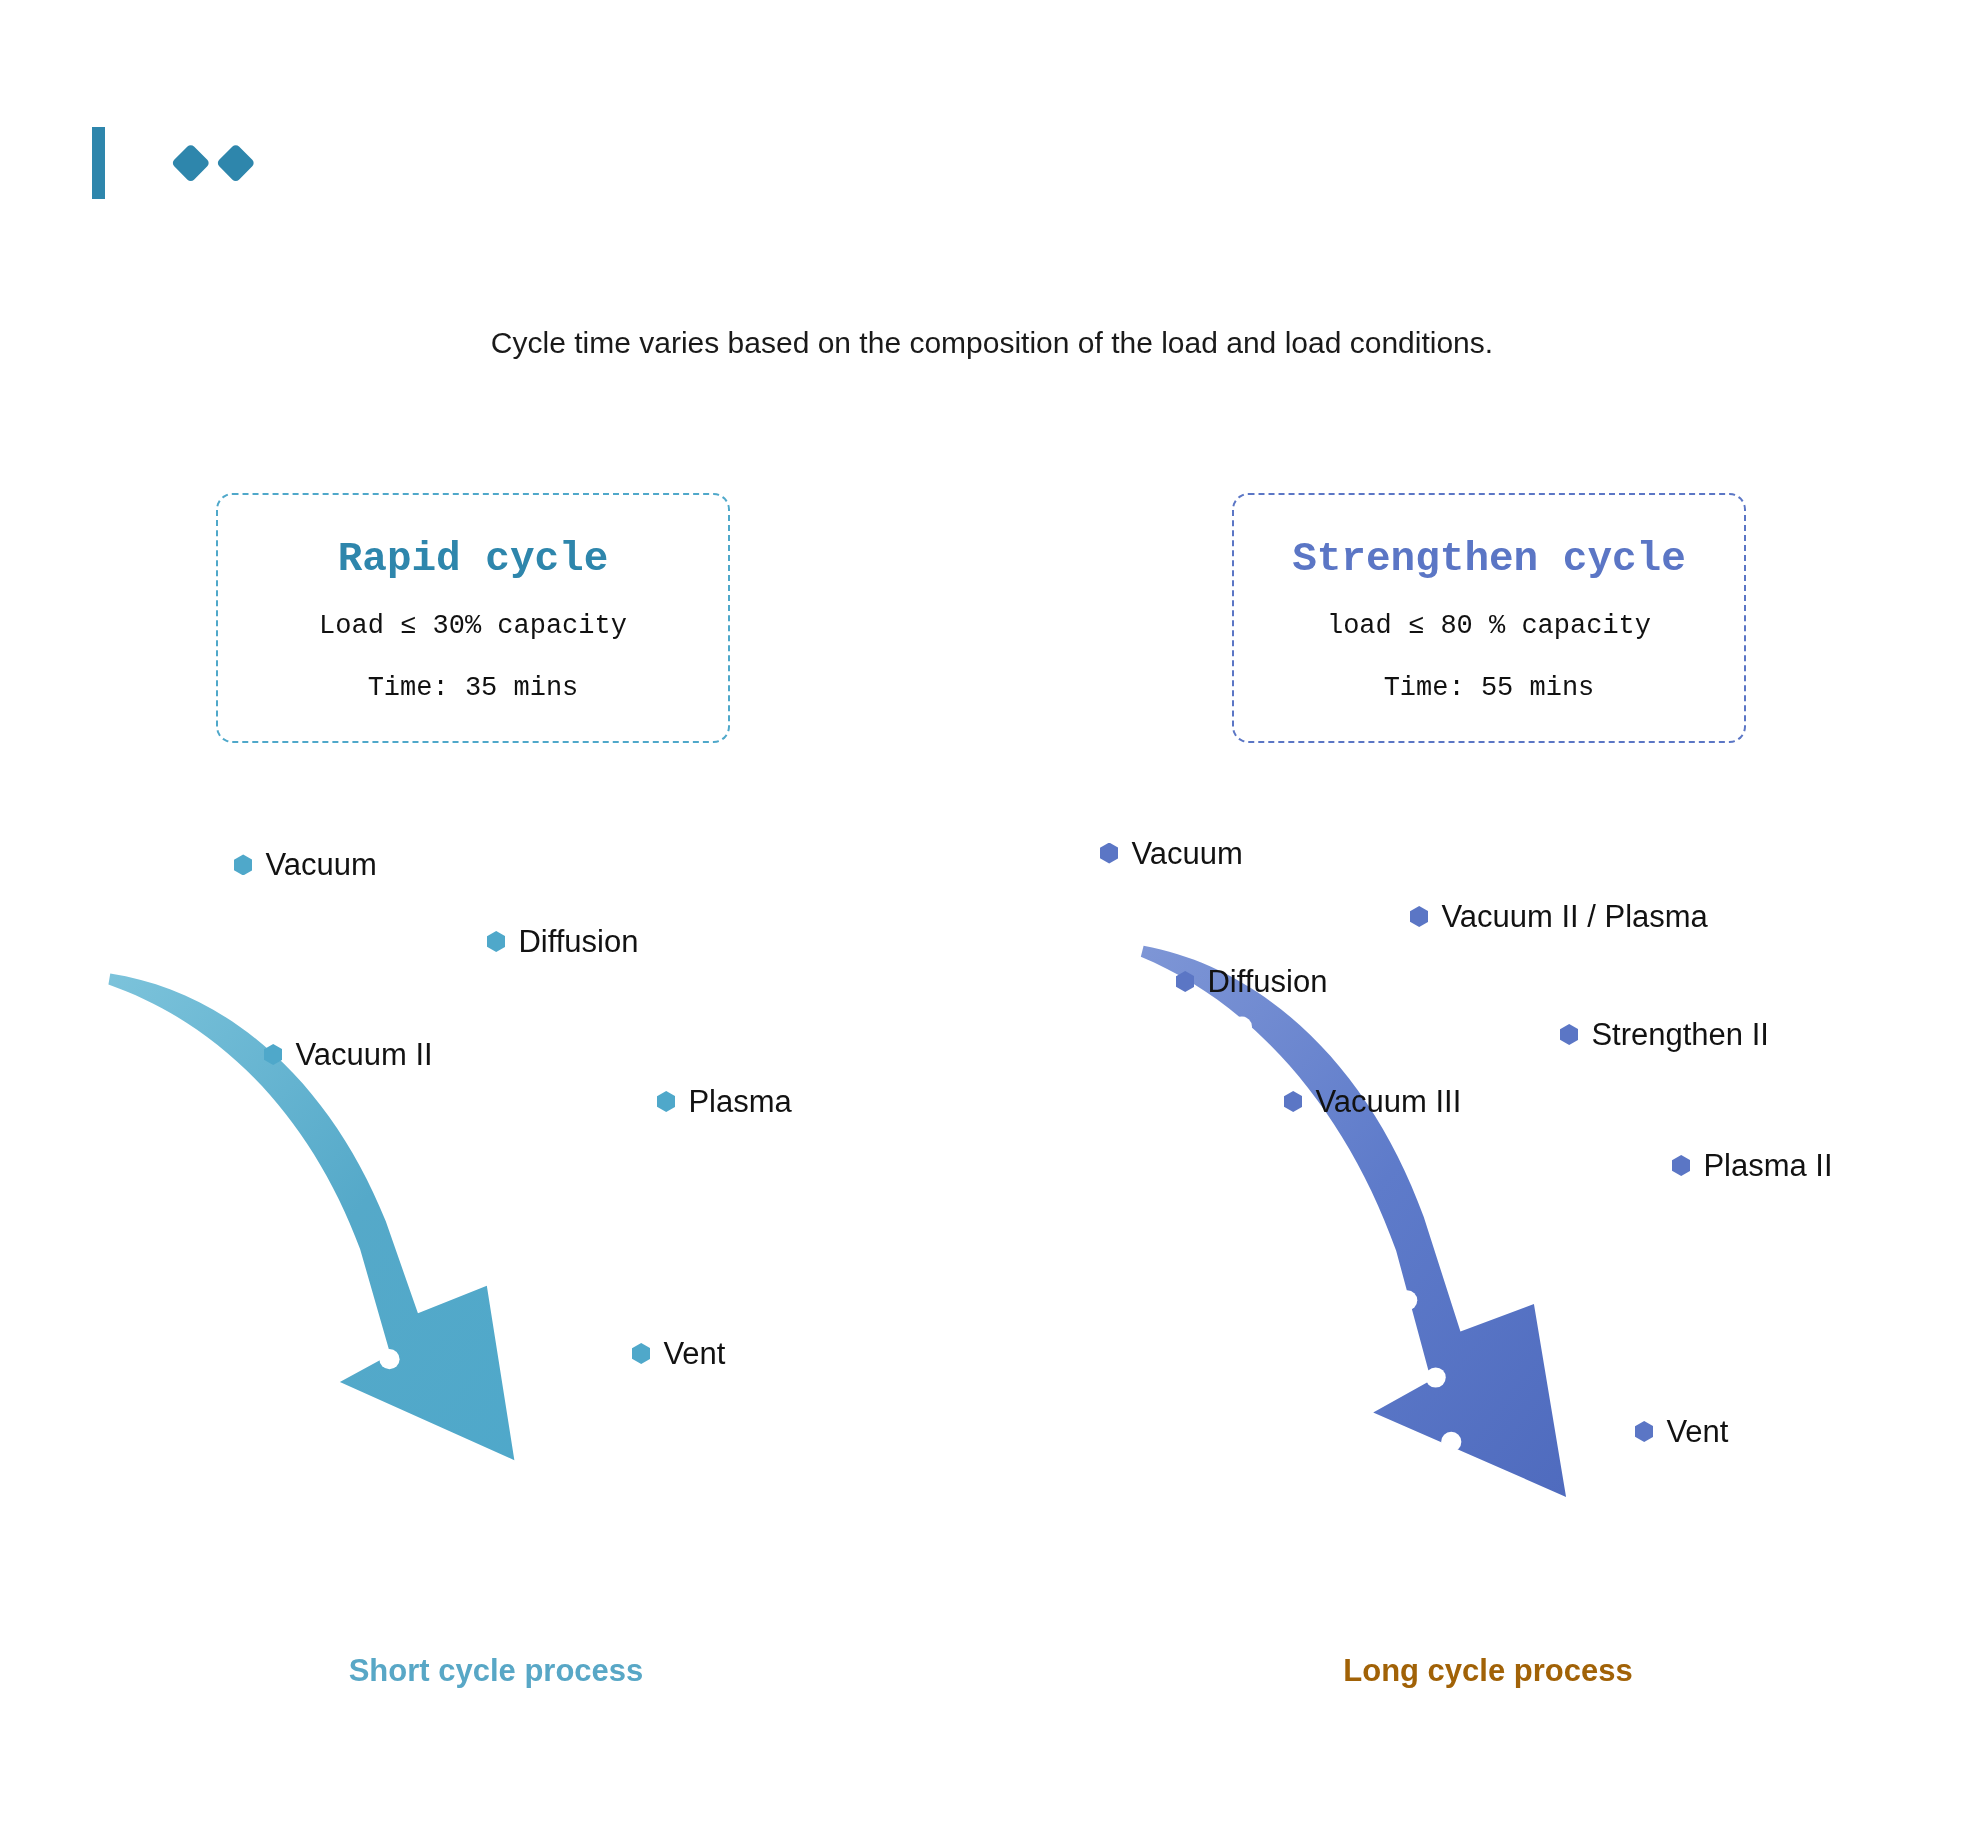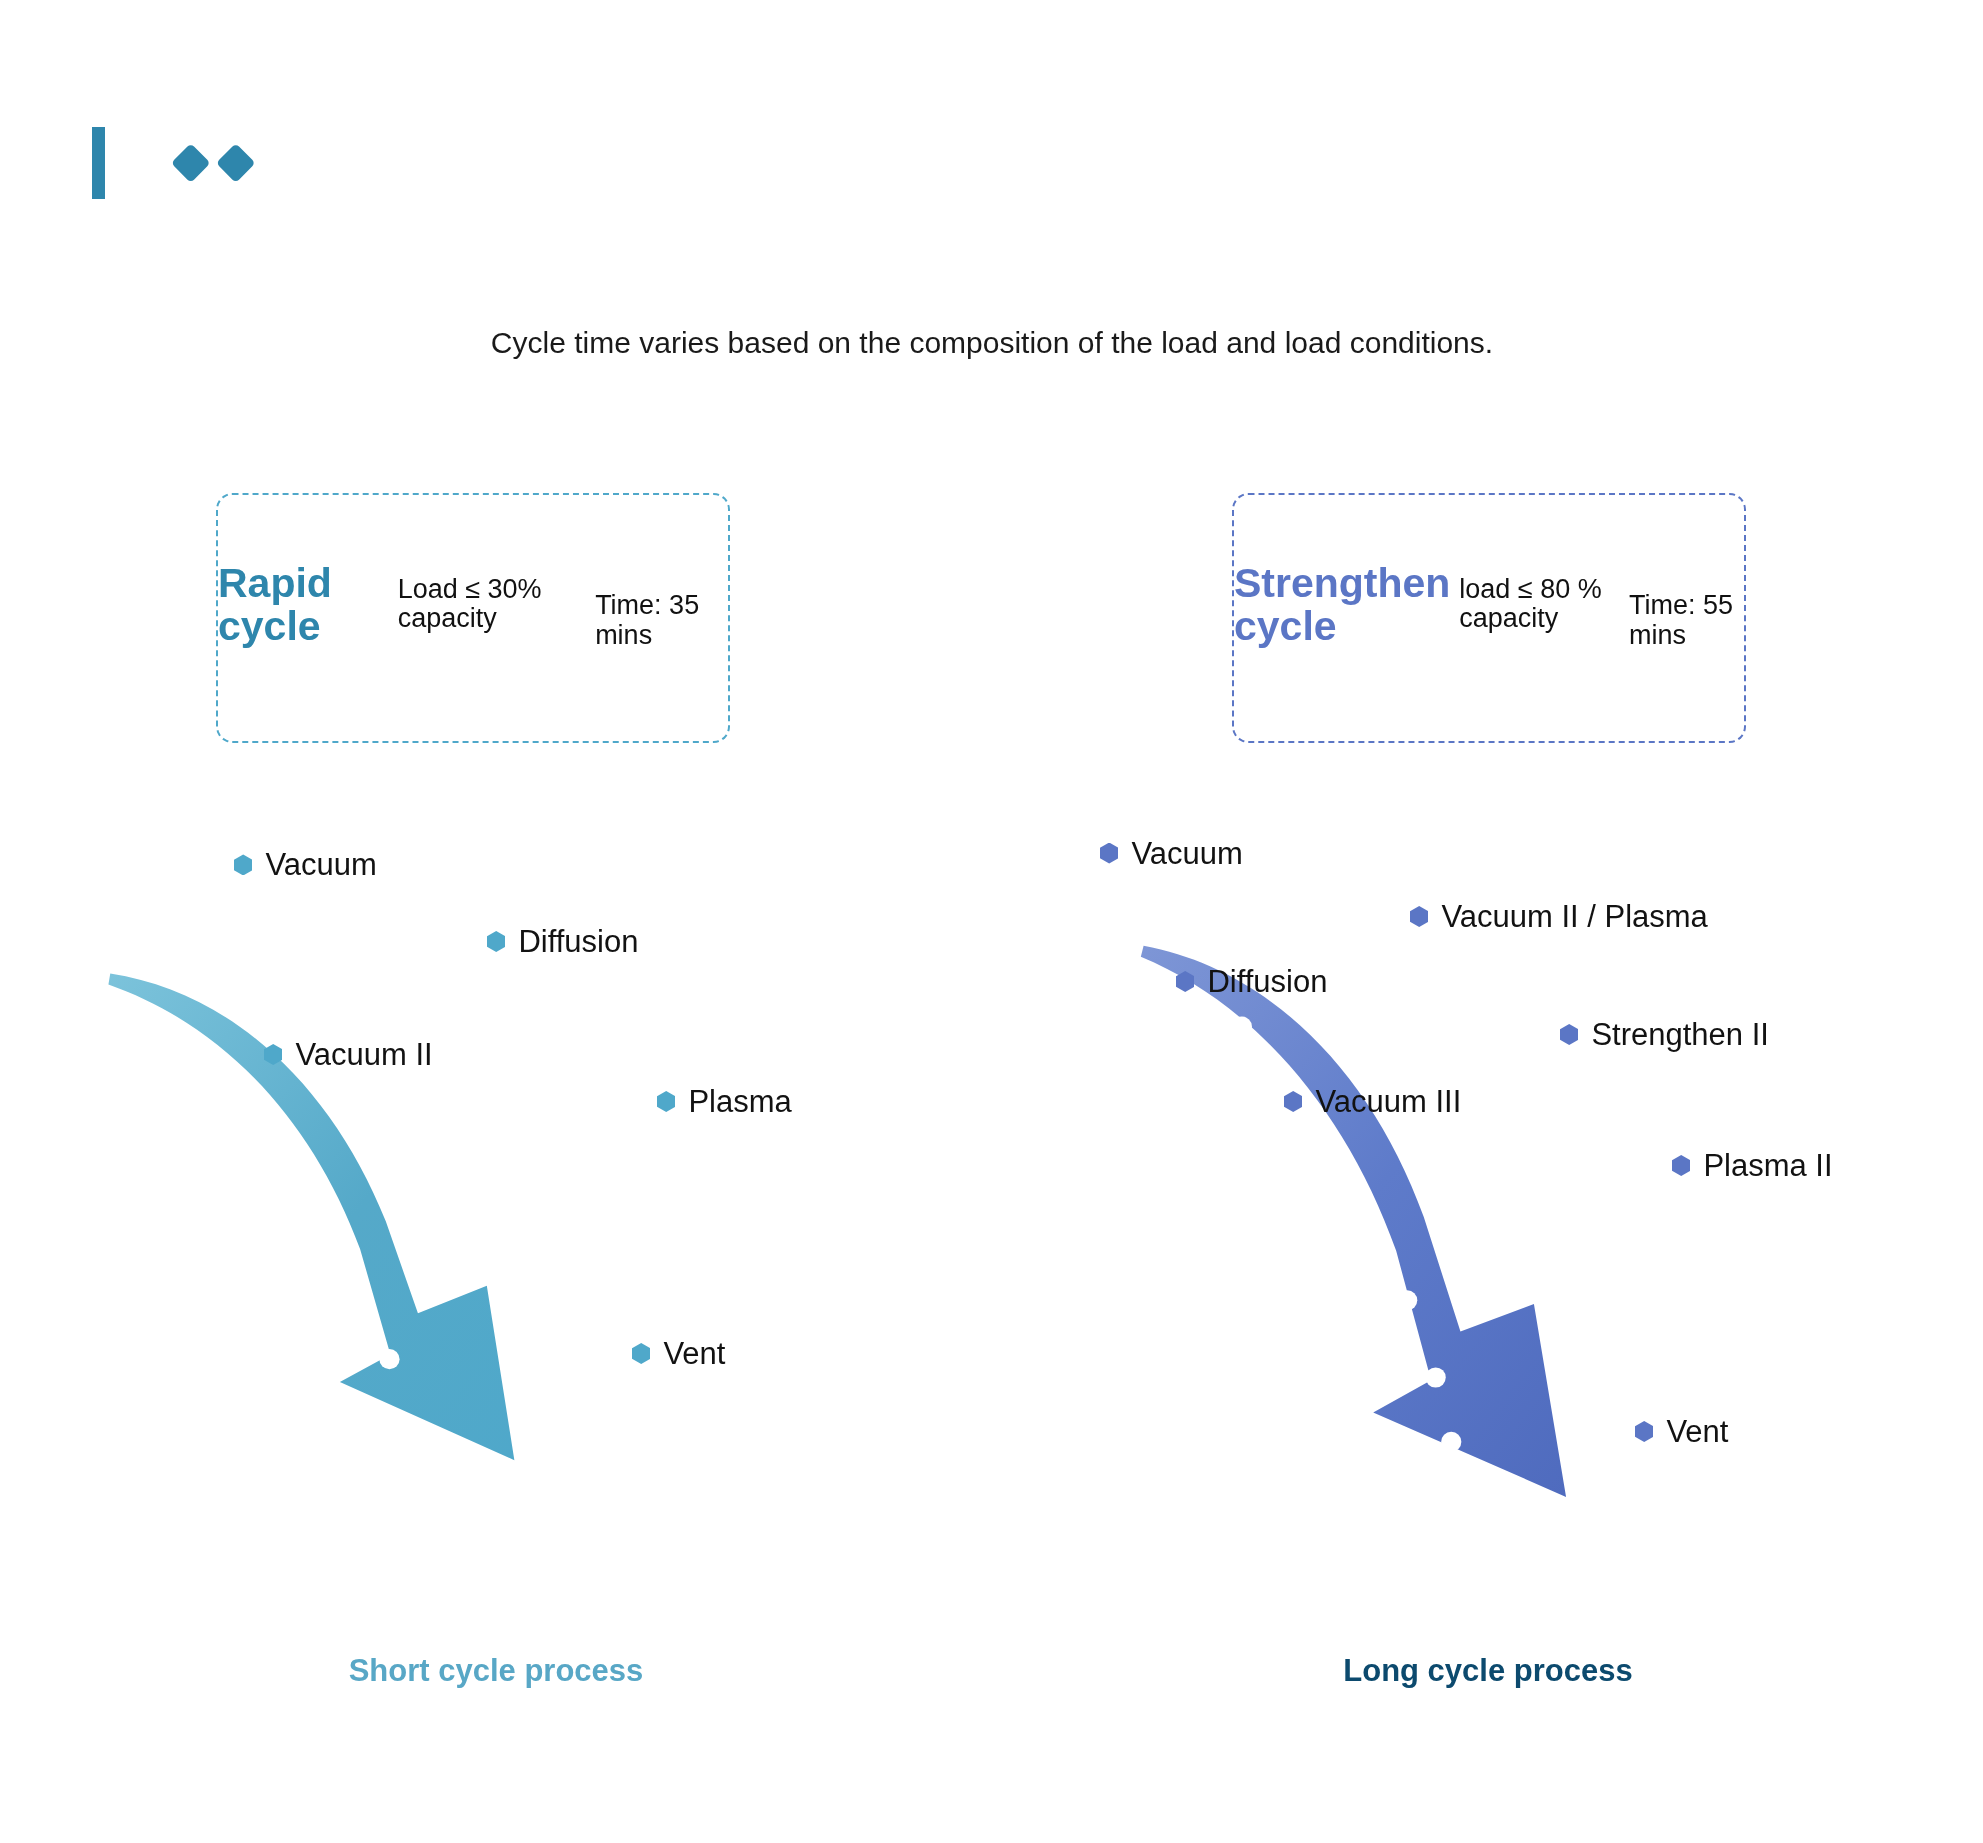--- a/index.html
+++ b/index.html
@@ -80,24 +80,25 @@
   .col-right { left: 992px; }
 
   
   .cycle-card {
     position: absolute;
     top: 493px;
     width: 514px;
     height: 250px;
     border-radius: 16.5px;
     display: flex;
-    flex-direction: row;
+    flex-direction: column;
     align-items: center;
     justify-content: center;
     padding-top: 5.5px;
+    font-family: Liberation Mono, monospace;
   }
   .col-left .cycle-card {
     left: 216px;
     border: 2.8px dashed #4FA8CA;
   }
   .col-right .cycle-card {
     left: 240px;
     border: 2.8px dashed #5B76C5;
   }
   .cycle-title {
@@ -161,21 +162,21 @@
   .caption {
     position: absolute;
     top: 1653px;
     width: 992px;
     left: 0;
     text-align: center;
     font-size: 31px;
     font-weight: bold;
   }
   .col-left  .caption { color: #58A7C6; }
-  .col-right .caption { color: #0c4a6e; }
+  .col-right .caption { color: #a16207; }
 </style>
 </head>
 <body>
 
 <div id="slide">
 
   <div class="header">
     <div class="header-bar"></div>
     <div class="header-diamonds">
       <div class="diamond"></div>

